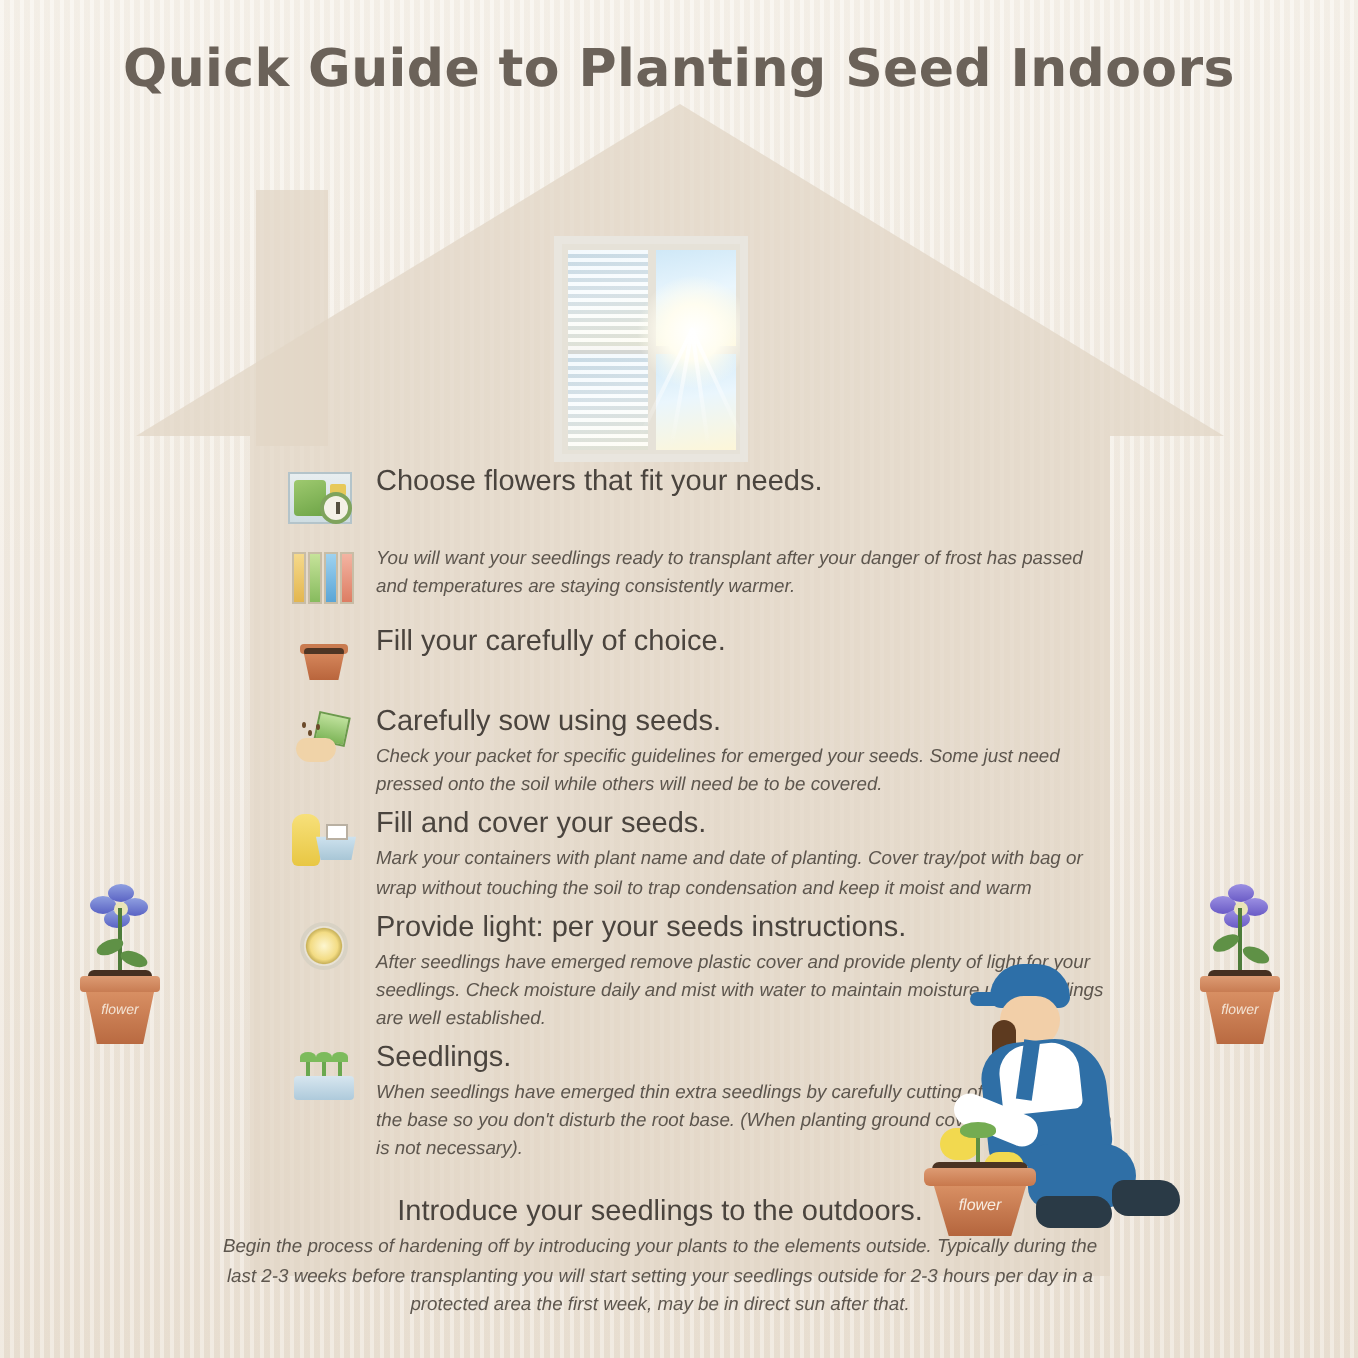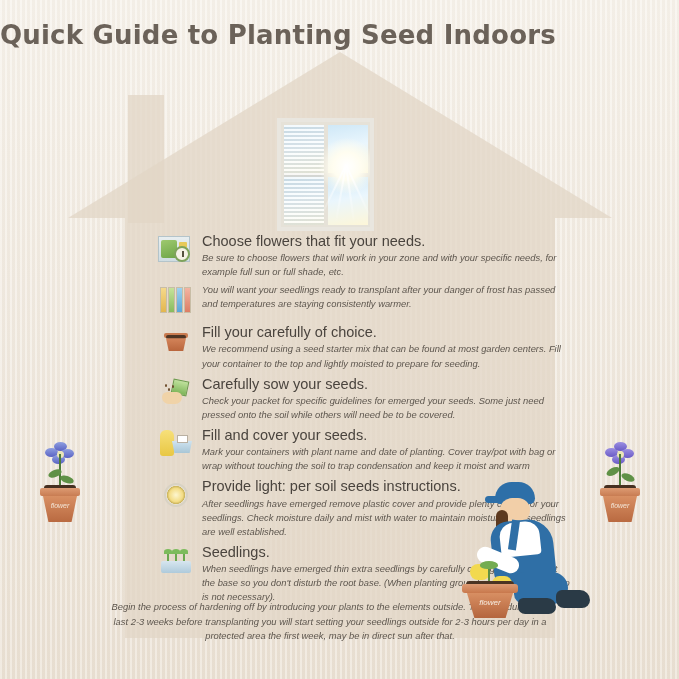--- a/index.html
+++ b/index.html
@@ -106,31 +106,32 @@
     background: linear-gradient(180deg, rgba(255,255,255,0.95), rgba(255,255,255,0));
     transform-origin: 1px 1px;
   }
 
   
   .title {
     position: absolute;
     left: 0;
     top: 20px;
     width: 679px;
+    text-align: center;
     font-size: 26px;
     font-weight: bold;
     letter-spacing: 0.2px;
     color: #6b6259;
     font-family: "DejaVu Sans", sans-serif;
   }
 
   
   .steps {
     position: absolute;
-    left: 150px;
+    left: 136px;
     top: 232px;
     width: 420px;
   }
   .step {
     position: relative;
     min-height: 36px;
     padding-left: 52px;
     margin-bottom: 4px;
   }
   .step-head {
@@ -445,21 +446,20 @@
 
     <div class="step">
       <div class="step-icon">
         <div class="ic-catalog">
             <span class="leafy"></span>
             <span class="blot"></span>
           </div>
         <div class="ic-clock"></div>
       </div>
       <div class="step-head">Choose flowers that fit your needs.</div>
-      <div class="step-body">Be sure to choose flowers that will work in your zone and with your specific needs, for example full sun or full shade, etc.</div>
     </div>
 
     <div class="step">
       <div class="step-icon">
         <div class="ic-packets">
             <i></i>
             <i></i>
             <i></i>
             <i></i>
           </div>
@@ -469,73 +469,73 @@
 
     <div class="step">
       <div class="step-icon">
         <div class="ic-pot">
             <span class="rim"></span>
             <span class="soil"></span>
             <span class="body"></span>
           </div>
       </div>
       <div class="step-head">Fill your carefully of choice.</div>
-      <div class="step-body">We recommend using a seed starter mix that can be found at most garden centers. Fill your container to the top and lightly moisted to prepare for seeding.</div>
     </div>
 
     <div class="step">
       <div class="step-icon">
         <div class="ic-hand">
           <span class="pkt"></span>
           <span class="palm"></span>
           <span class="seed" style="left:6px; top:8px;"></span>
           <span class="seed" style="left:10px; top:5px;"></span>
           <span class="seed" style="left:3px; top:4px;"></span>
         </div>
       </div>
-      <div class="step-head">Carefully sow your seeds.</div>
+      <div class="step-head">Carefully sow using seeds.</div>
       <div class="step-body">Check your packet for specific guidelines for emerged your seeds.  Some just need pressed onto the soil while others will need be to be covered.</div>
     </div>
 
     <div class="step">
       <div class="step-icon">
         <div class="ic-glove"></div>
         <div class="ic-labelpot">
             <span class="tray"></span>
             <span class="tag"></span>
           </div>
       </div>
       <div class="step-head">Fill and cover your seeds.</div>
       <div class="step-body">Mark your containers with plant name and date of planting. Cover tray/pot with bag or wrap without touching the soil to trap condensation and keep it moist and warm</div>
     </div>
 
     <div class="step">
       <div class="step-icon">
         <div class="ic-light"></div>
       </div>
-      <div class="step-head">Provide light: per soil seeds instructions.</div>
+      <div class="step-head">Provide light: per your seeds instructions.</div>
       <div class="step-body">After seedlings have emerged remove plastic cover and provide plenty of light for your seedlings. Check moisture daily and mist with water to maintain moisture until seedlings are well established.</div>
     </div>
 
     <div class="step">
       <div class="step-icon">
         <div class="ic-tray">
           <span class="box"></span>
           <span class="sprout" style="left:6px;"></span>
           <span class="sprout" style="left:14px;"></span>
           <span class="sprout" style="left:22px;"></span>
         </div>
       </div>
       <div class="step-head">Seedlings.</div>
       <div class="step-body">When seedlings have emerged thin extra seedlings by carefully cutting off the extra at the base so you don't disturb the root base. (When planting ground cover seeds this step is not necessary).</div>
     </div>
 
   </div>
 
   <div class="outdoor">
+    <div class="outdoor-head">Introduce your seedlings to the outdoors.</div>
     <div class="outdoor-body">Begin the process of hardening off by introducing your plants to the elements outside.  Typically during the last 2-3 weeks before transplanting you will start setting your seedlings outside for 2-3 hours per day in a protected area the first week, may be in direct sun after that.</div>
   </div>
 
   <div class="potplant" style="left:40px; top:440px; width:40px; height:86px;">
     <div class="flower-blue">
       <b style="left:0px;  top:6px;"></b>
       <b style="left:9px;  top:0px;"></b>
       <b style="left:16px; top:7px;"></b>
       <b style="left:7px;  top:13px;"></b>
       <span class="flower-center"></span>

